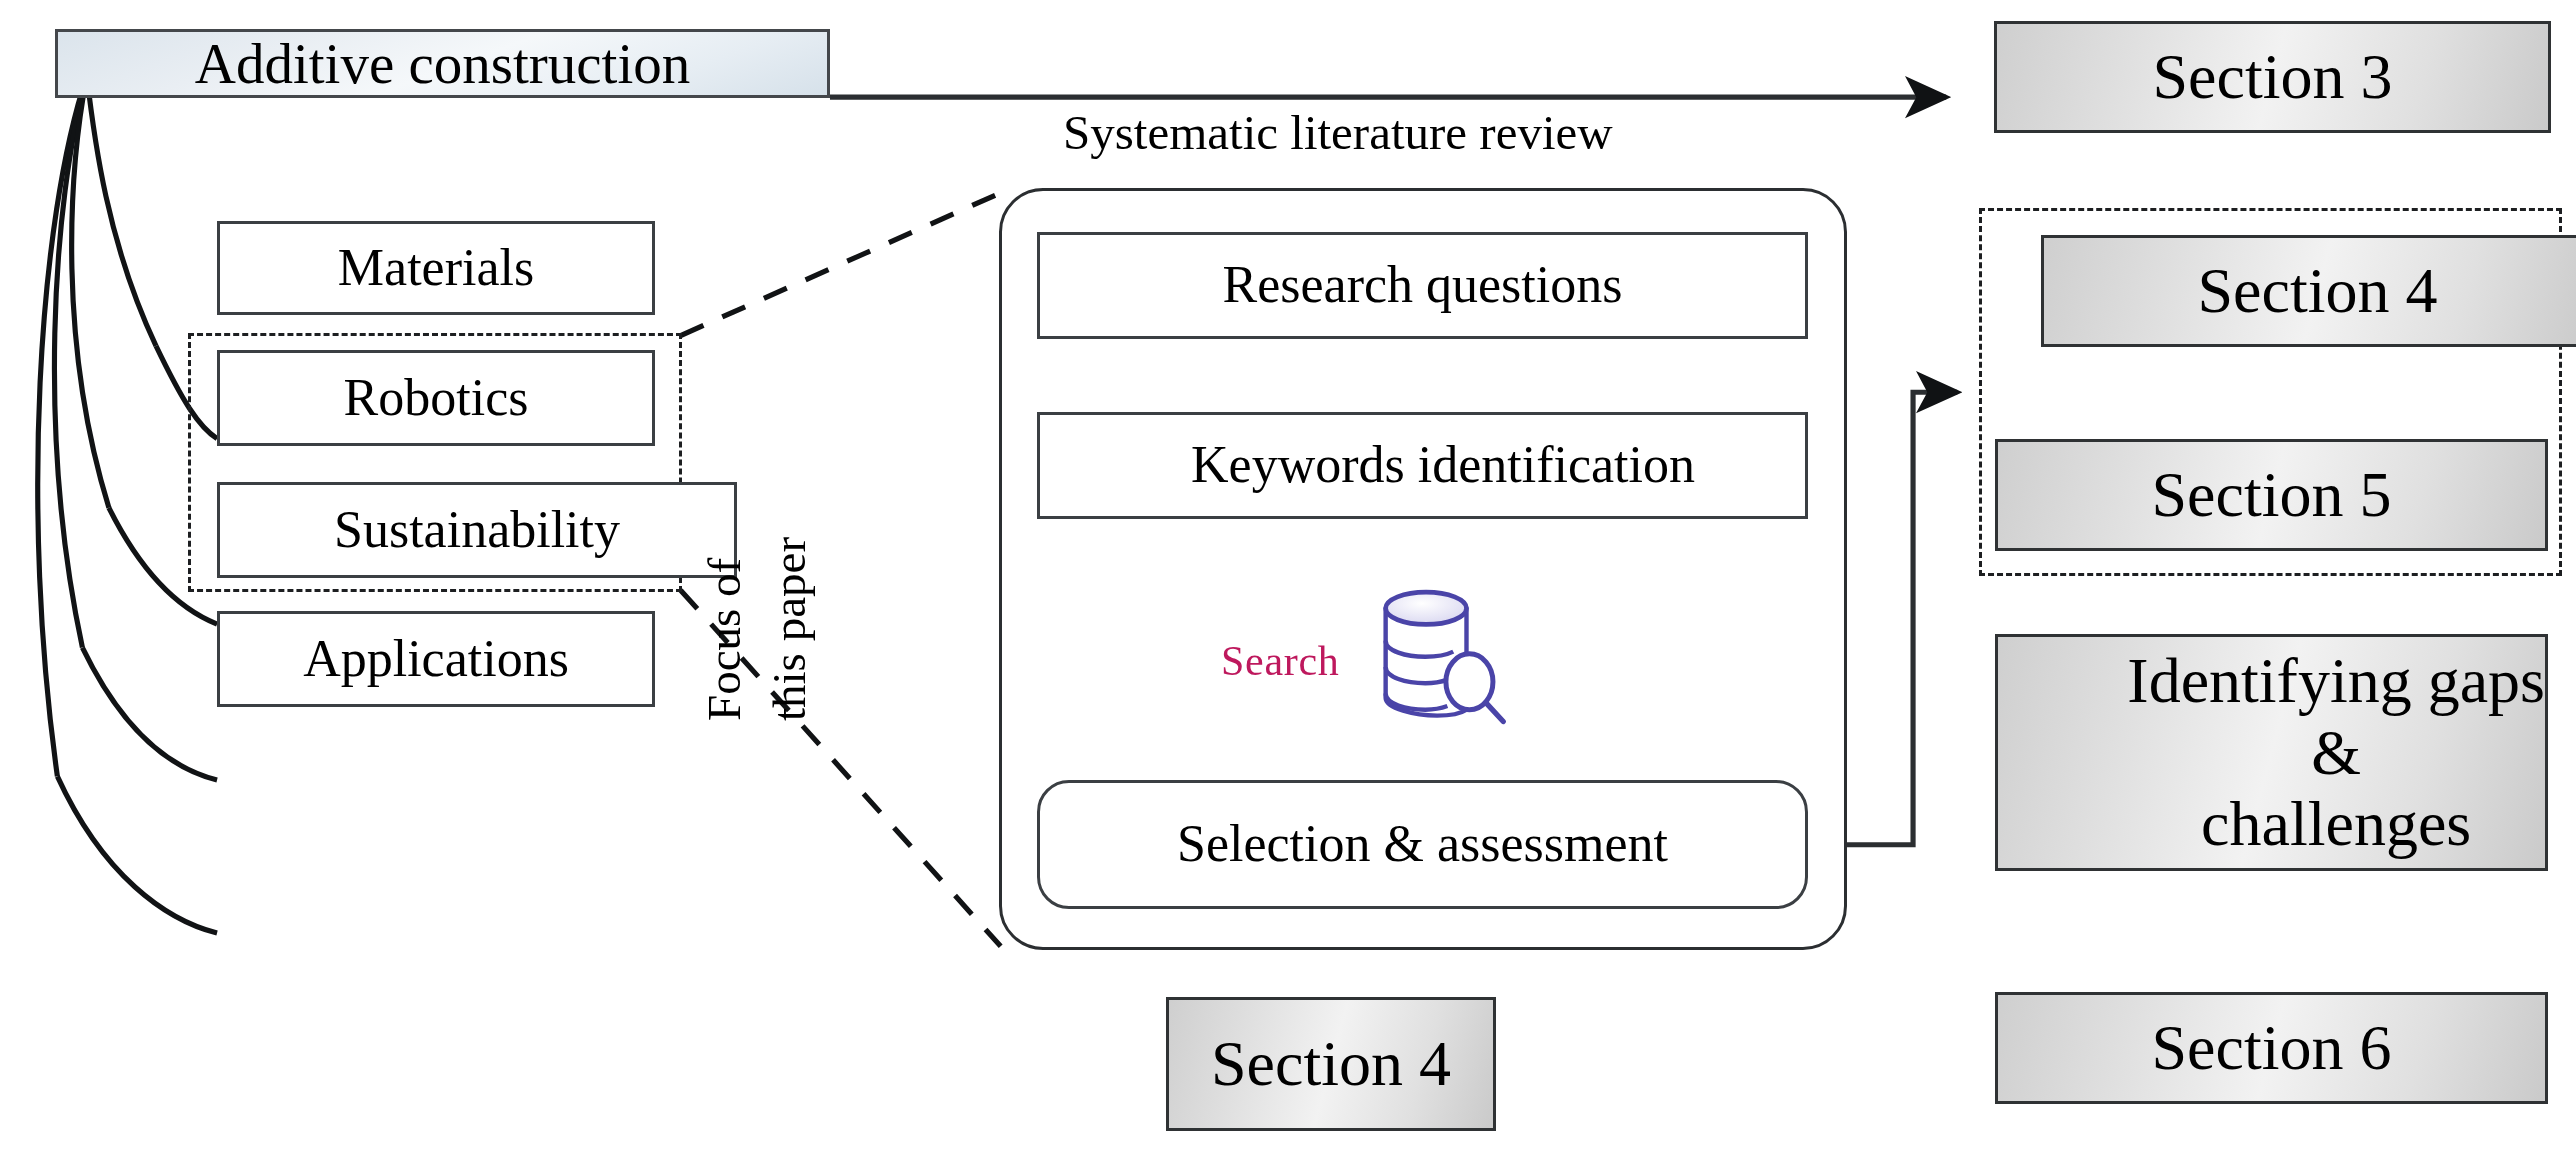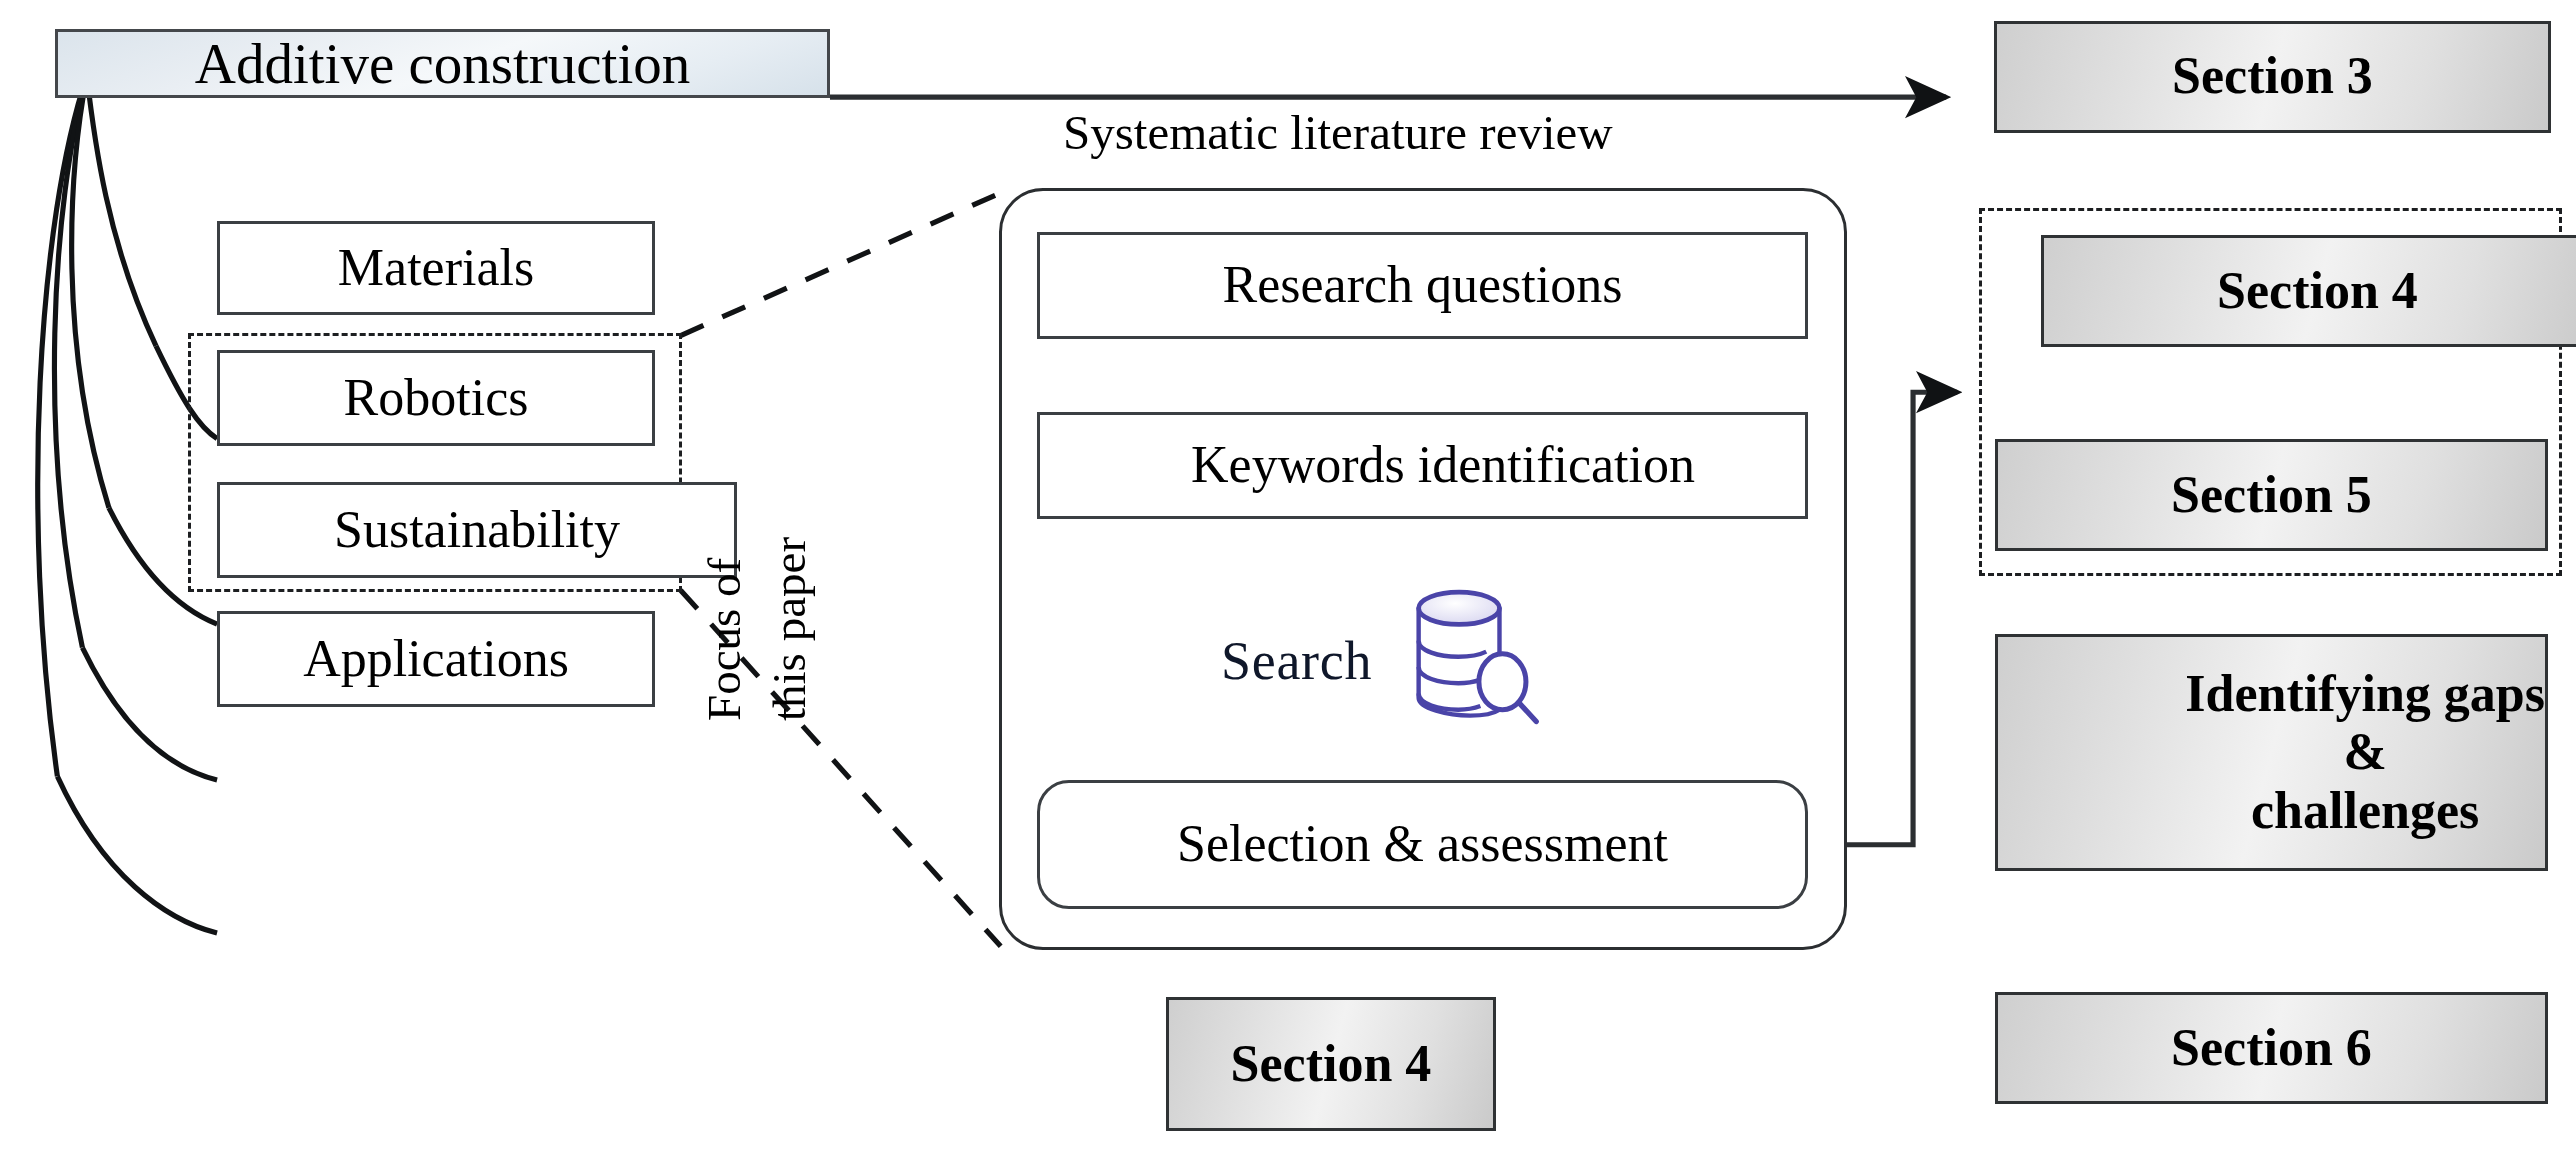--- a/index.html
+++ b/index.html
@@ -46,22 +46,21 @@
   .box-plain{
     border:3.7px solid #3b3f43;
     background:#ffffff;
     font-size:52px;
   }
 
   
   .box-grey{
     border:3.7px solid #2f3234;
     background:linear-gradient(105deg,#cfcfcf 0%,#dedede 22%,#f2f2f2 50%,#e0e0e0 76%,#cacaca 100%);
-    font-size:52px;
-    font-weight:bold;
+    font-size:64px;
   }
 
   
   .dashed{
     position:absolute;
     box-sizing:border-box;
     border:3.7px dashed #1d1f21;
     background:transparent;
     z-index:1;
   }
@@ -94,22 +93,22 @@
   }
 
   .search-wrap{
     position:absolute;
     display:flex;
     align-items:center;
     gap:29px;
     z-index:4;
   }
   .search-word{
-    font-size:54px;
-    color:#0f172a;
+    font-size:42px;
+    color:#be185d;
     letter-spacing:0.7px;
   }
   .multi{ white-space:pre-line;justify-content:flex-end; }
 </style>
 </head>
 <body>
 
 <div id="stage">
 
   <svg id="wires" viewBox="0 0 3501 1575" preserveAspectRatio="none">

